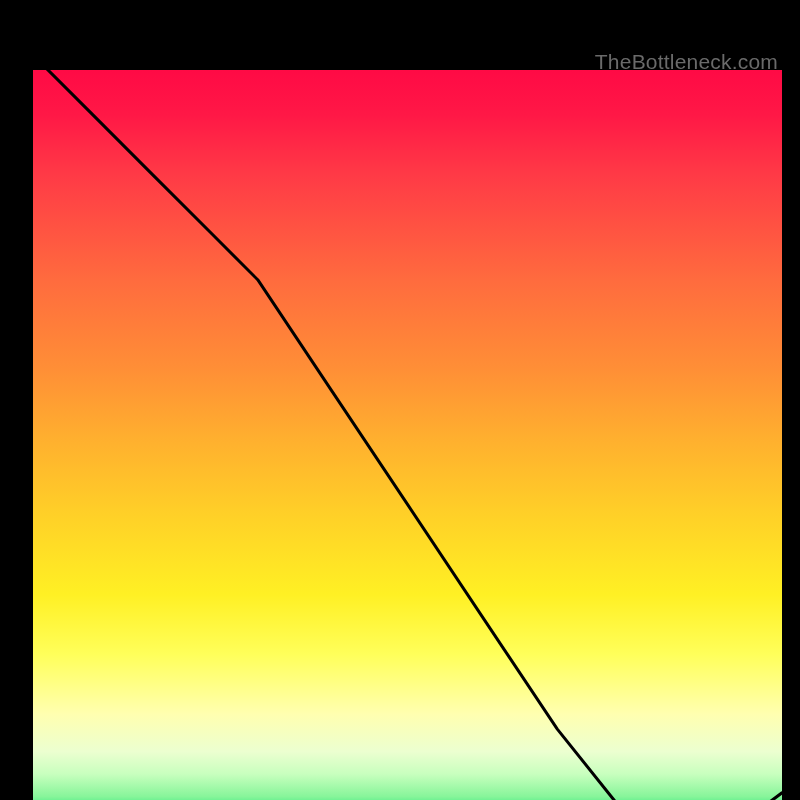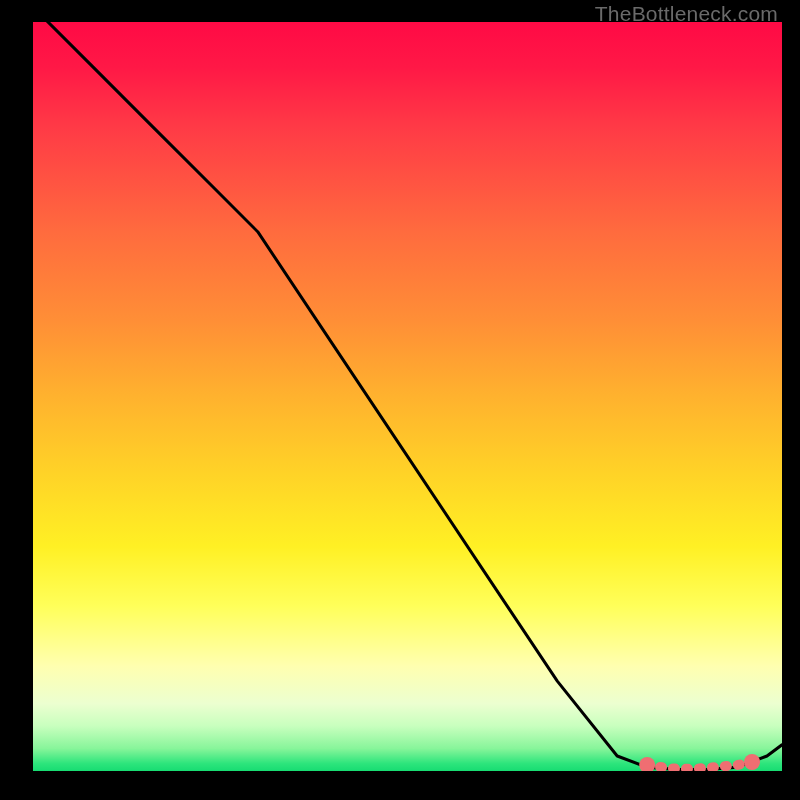--- a/index.html
+++ b/index.html
@@ -8,20 +8,21 @@
     width: 800px;
     height: 800px;
     background: #000;
     overflow: hidden;
     font-family: -apple-system, BlinkMacSystemFont, "Segoe UI", Arial, sans-serif;
   }
   .frame {
     position: absolute;
     inset: 0;
     background: #000;
+    margin-top: 48px;
   }
   .plot {
     position: absolute;
     left: 33px;
     top: 22px;
     width: 749px;
     height: 749px;
     overflow: hidden;
   }
   .gradient-bg {

